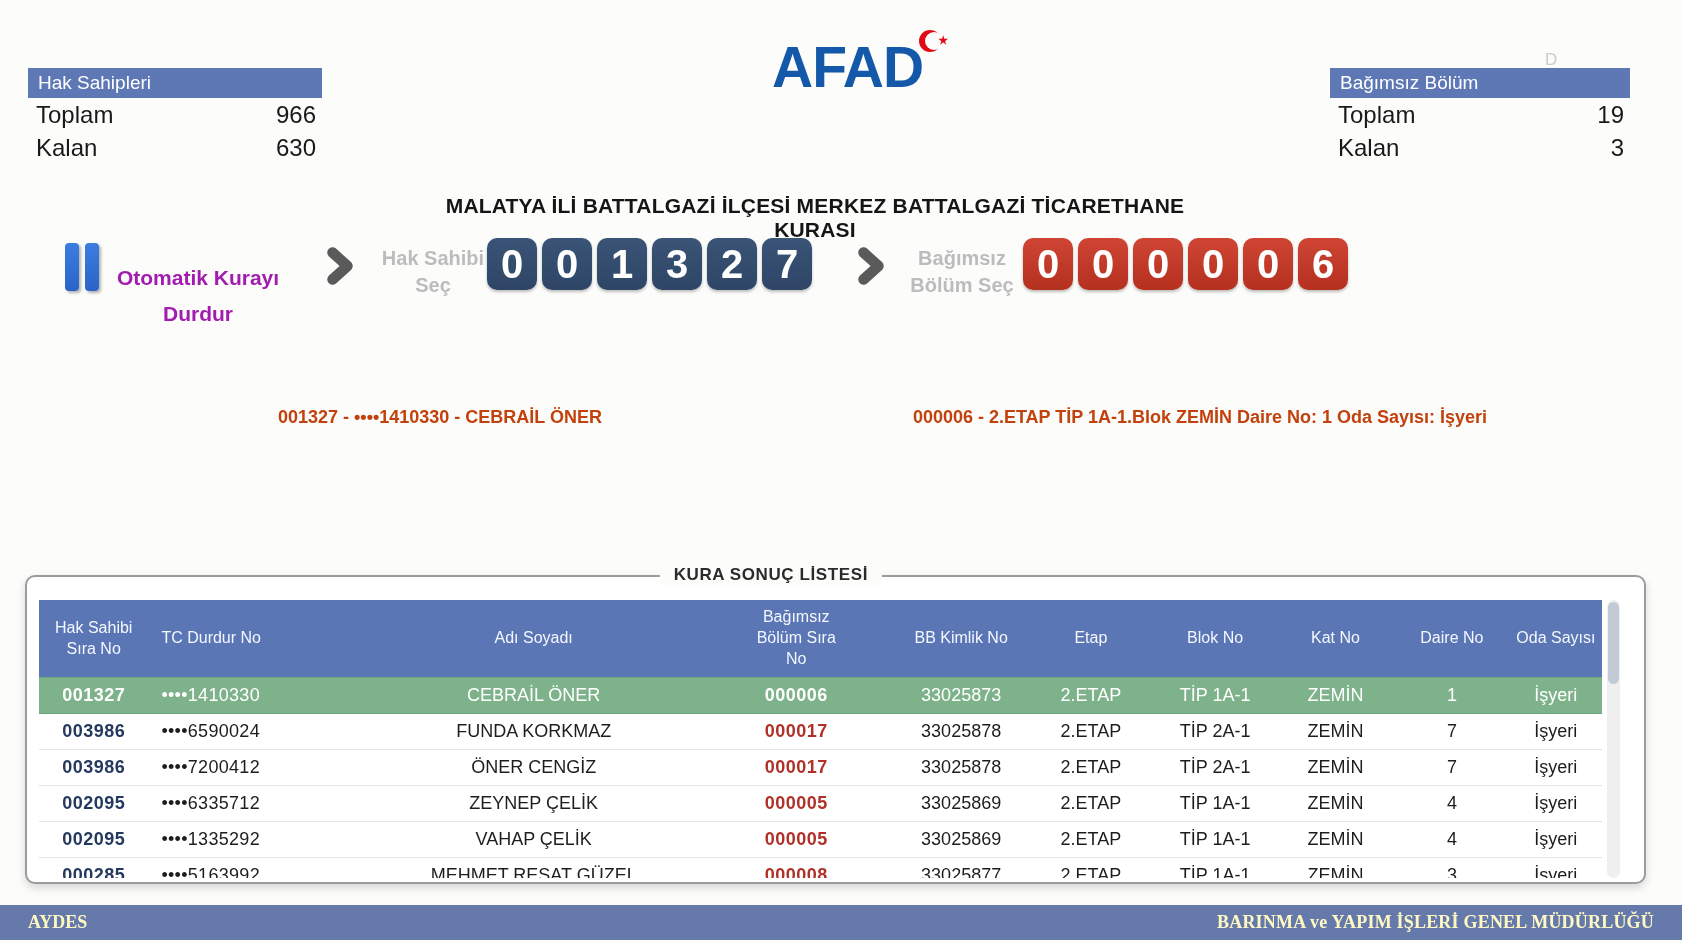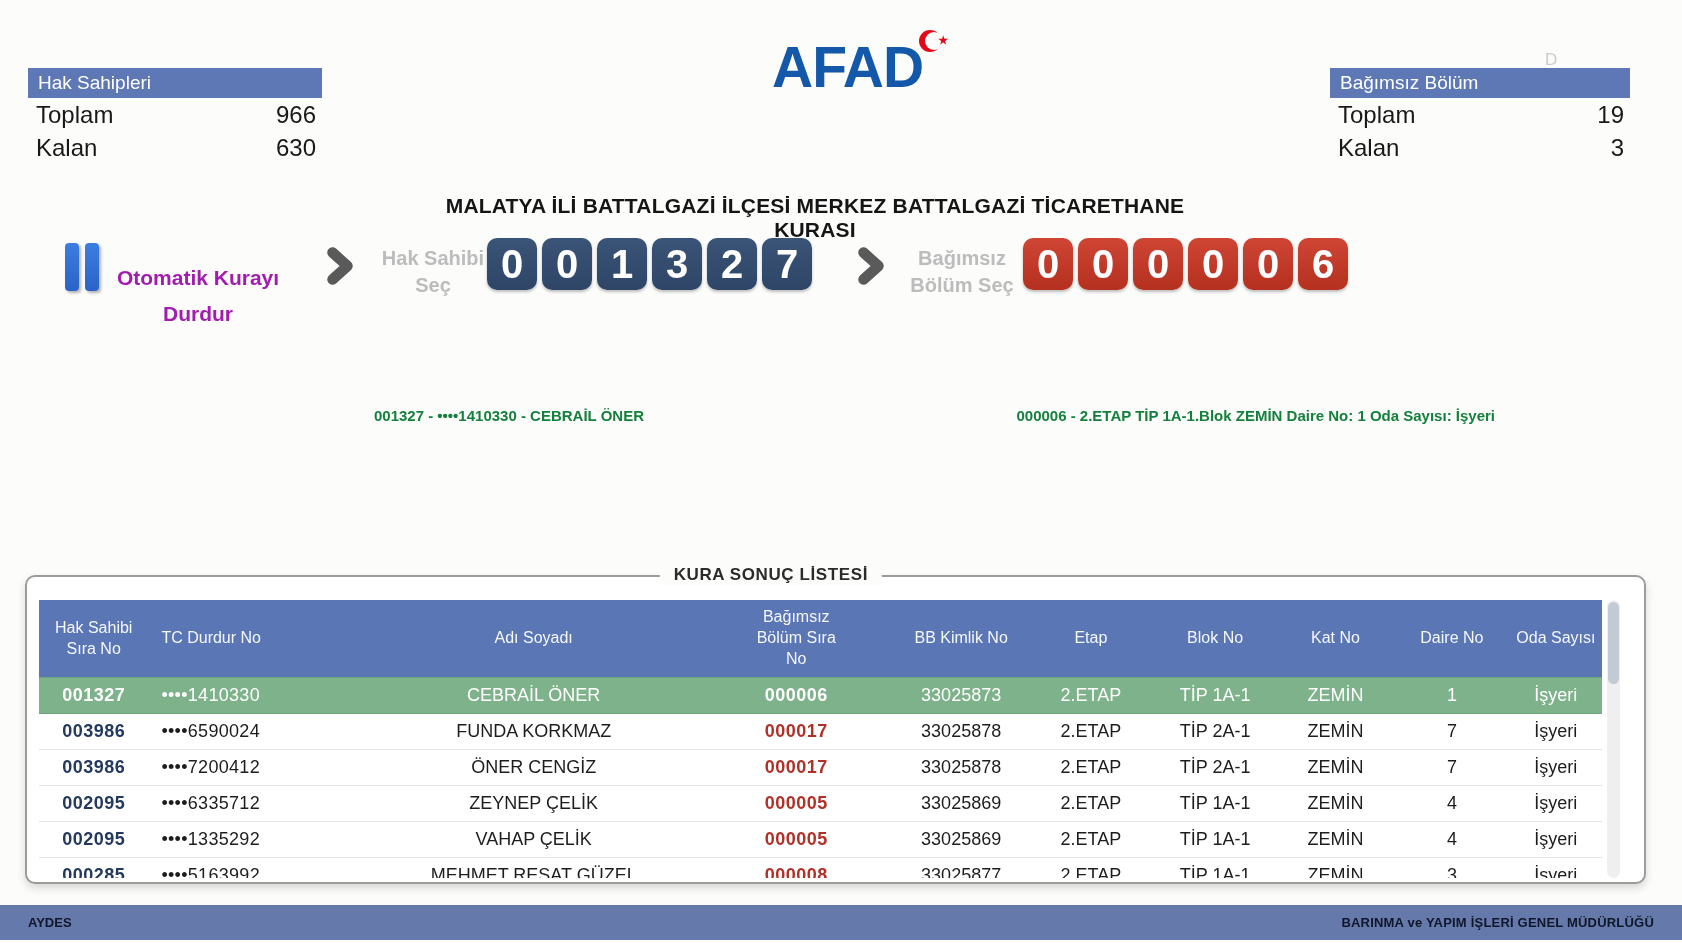--- a/index.html
+++ b/index.html
@@ -44,22 +44,22 @@
   #flow-label2{left:896px;width:132px;}
   .digits{position:absolute;top:238px;display:flex;}
   #digits-navy{left:487px;} #digits-red{left:1023px;}
   .digit{width:50px;height:52px;margin-right:5px;border-radius:10px;display:flex;
          align-items:center;justify-content:center;color:#fff;font-size:40px;font-weight:bold;
          box-shadow:0 2px 3px rgba(0,0,0,.25);}
   #digits-navy .digit{background:linear-gradient(180deg,#3a5477,var(--digit-navy,#2e4566));}
   #digits-red  .digit{background:linear-gradient(180deg,#cf4534,var(--digit-red,#b5301f));}
 
   
-  .result-line{position:absolute;top:407px;font-size:15px;font-weight:bold;color:#15803d;
-               text-align:right;}
+  .result-line{position:absolute;top:407px;font-size:18px;font-weight:bold;color:#c2410c;
+               text-align:center;}
   #result-left{left:236px;width:408px;}
   #result-right{left:905px;width:590px;}
 
   
   .list-panel{position:absolute;left:25px;top:575px;width:1617px;height:305px;
               border:2px solid #9c9c9c;border-radius:10px;background:#fff;
               box-shadow:0 4px 8px rgba(0,0,0,.15);}
   .list-legend{position:absolute;top:-12px;left:46%;transform:translateX(-50%);
                background:#fcfcfb;padding:0 14px;font-size:17px;font-weight:600;
                letter-spacing:.6px;color:#2b2b2b;white-space:nowrap;}
@@ -79,21 +79,21 @@
   table.kura tr.hl td{background:var(--row-green,#7eb28a);color:#fff;
         border-top:1px solid #6fa57c;border-bottom:1px solid #6fa57c;}
   table.kura tr.hl td.c0, table.kura tr.hl td.c3{color:#fff;}
   .scrollbar{position:absolute;left:1580px;top:23px;width:13px;height:278px;
              background:#efefef;border-radius:7px;}
   .scroll-thumb{position:absolute;left:1px;top:2px;width:11px;height:82px;
              background:#c2cad6;border-radius:6px;}
 
   
   .footer-bar{position:absolute;left:0;top:905px;width:1682px;height:35px;
-              background:var(--footer-blue,#6679ab);color:#0f172a;font-size:13px;font-weight:bold;}
+              background:var(--footer-blue,#6679ab);color:#fef9c3;font-size:18px;font-weight:bold;font-family:Liberation Serif, serif;}
   .footer-left{position:absolute;left:28px;top:0;line-height:35px;}
   .footer-right{position:absolute;right:28px;top:0;line-height:35px;letter-spacing:.2px;}
 
   .corner-mark{position:absolute;left:1545px;top:50px;font-size:17px;color:#cccccc;}
 </style>
 </head>
 <body>
 
 <div class="stage">
 

